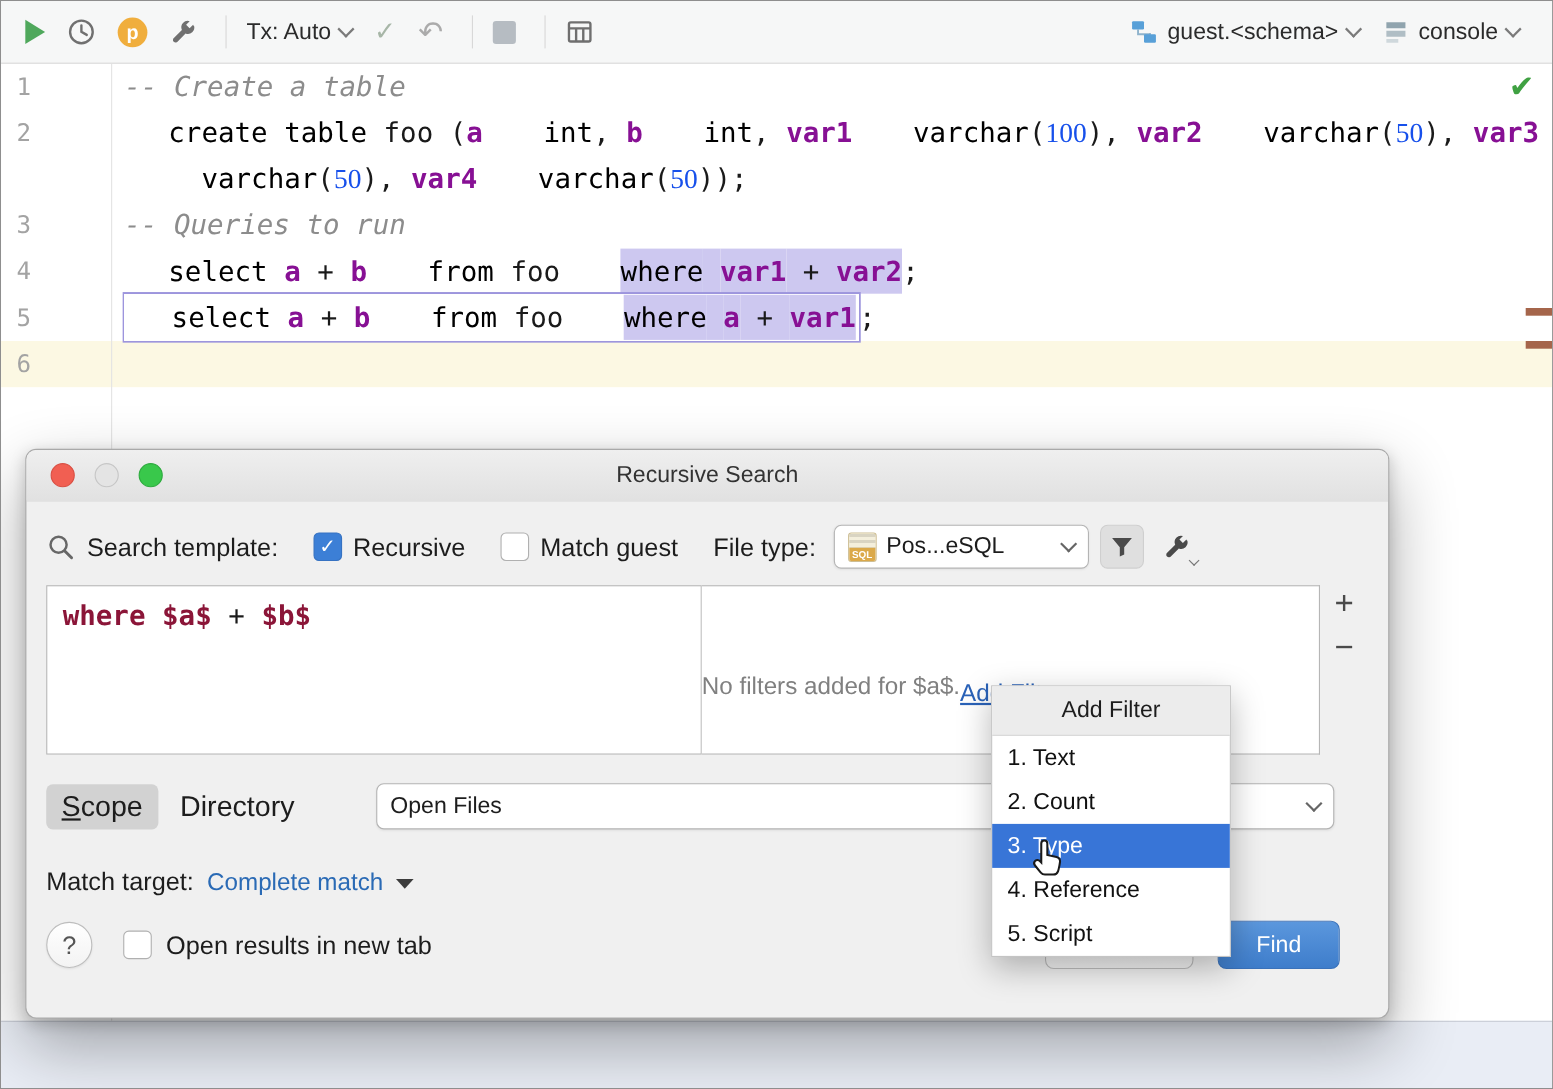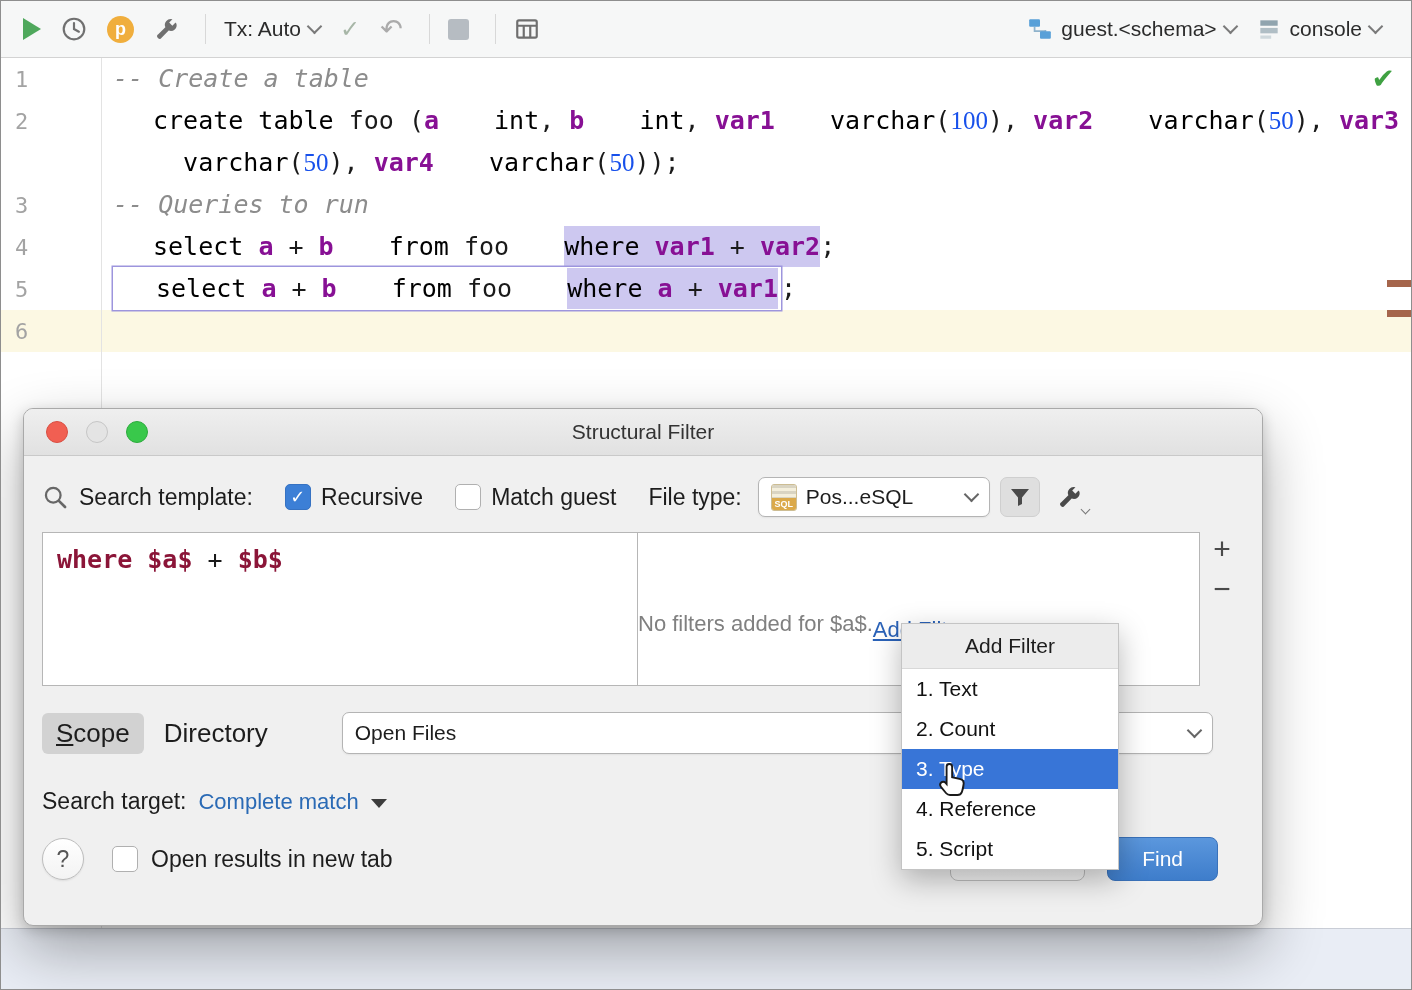--- a/index.html
+++ b/index.html
@@ -209,21 +209,21 @@
     <span class="stripe-mark m2"></span>
   </div>
 
   <div class="status-strip"></div>
 
   <div class="dialog">
     <div class="titlebar">
       <span class="tl red"></span>
       <span class="tl gray"></span>
       <span class="tl green"></span>
-      <span class="dialog-title">Structural Filter</span>
+      <span class="dialog-title">Recursive Search</span>
     </div>
     <div class="dialog-body">
       <div class="ss-row1">
         <span style="display:flex;">
           <svg width="27" height="27" viewBox="0 0 24 24">
               <circle cx="10" cy="10" r="6.5" fill="none" stroke="#676767" stroke-width="2"></circle>
               <path d="M15 15l5.5 5.5" stroke="#676767" stroke-width="2.4" stroke-linecap="round"></path>
             </svg>
         </span>
         <span class="lbl">Search template:</span>
@@ -272,21 +272,21 @@
             <span class="ss-tab selected"><u>S</u>cope</span>
             <span class="ss-tab">Directory</span>
           </span>
         <button class="combo scope-combo">
           <span class="combo-label">Open Files</span>
           <span class="combo-arrow"></span>
         </button>
       </div>
 
       <div class="ss-row4">
-        <span class="lbl">Search target:</span>
+        <span class="lbl">Match target:</span>
         <span class="target-value">Complete match</span>
         <span class="tri-down"></span>
       </div>
 
       <div class="ss-row5">
         <button class="help-btn">?</button>
         <span class="checkbox"></span>
         <span class="lbl">Open results in new tab</span>
         <button class="btn cancel">Cancel</button>
         <button class="btn find">Find</button>

